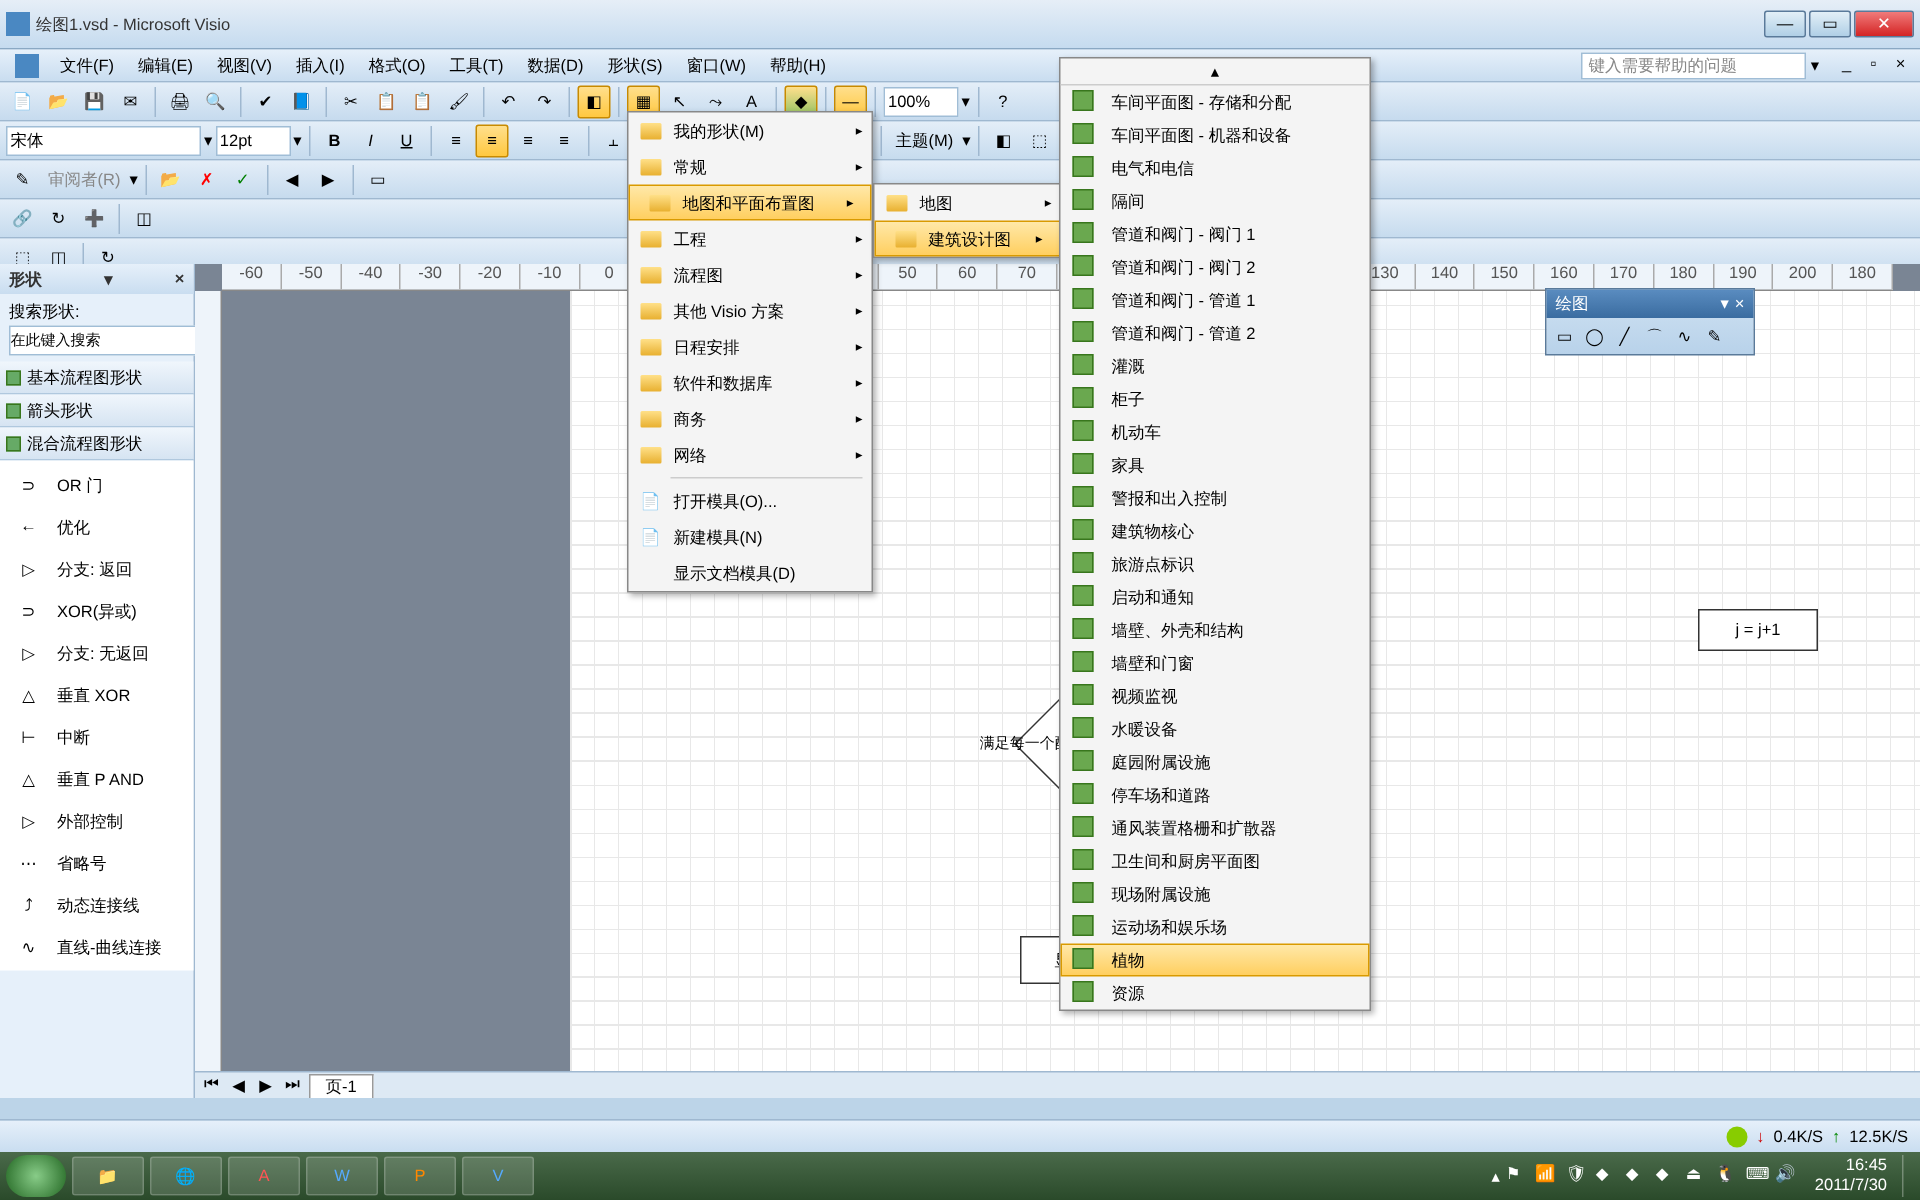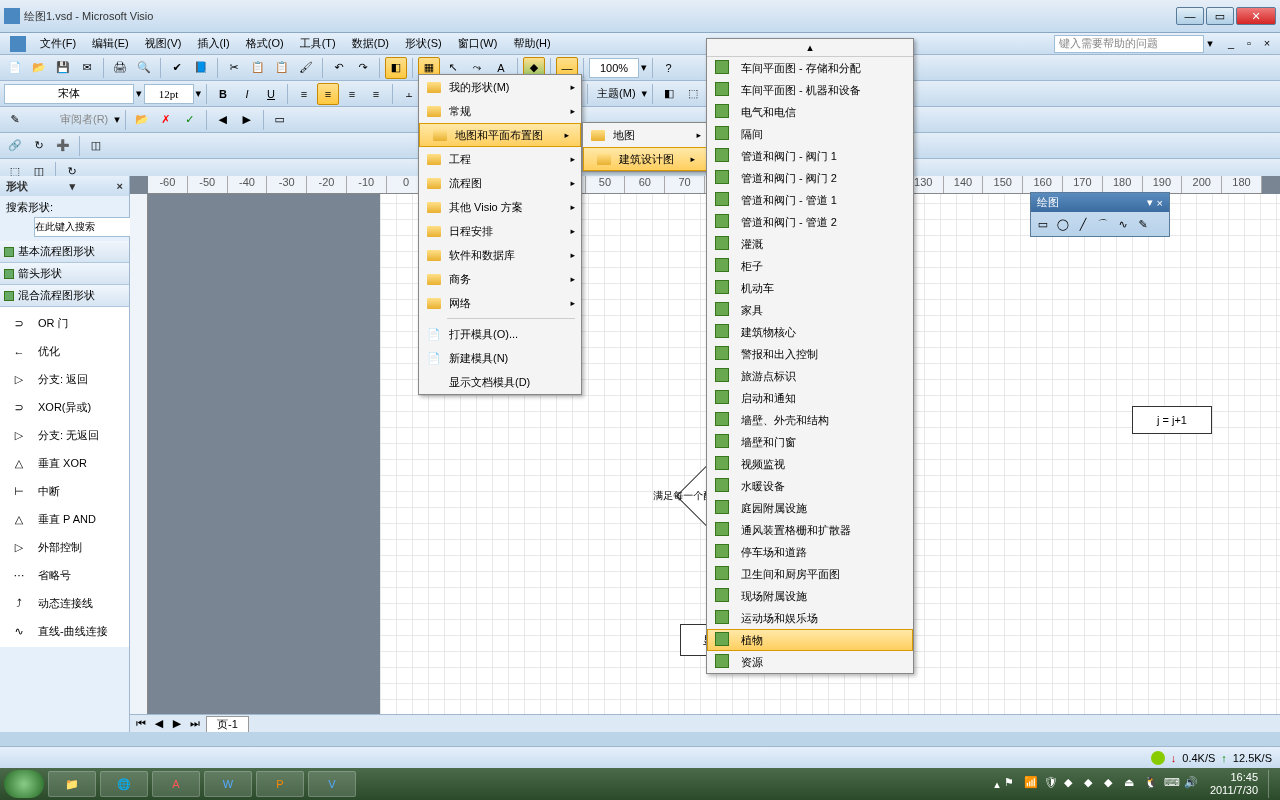--- a/index.html
+++ b/index.html
@@ -19,29 +19,29 @@
 .menubar .help-search { margin-left: auto; }
 .menubar input { border: 1px solid #a0bdd6; height: 18px; width: 150px; padding: 0 4px; color: #888; }
 .menubar .doc-controls { display: flex; margin-left: 6px; }
 .menubar .dc { width: 16px; height: 14px; margin: 0 1px; cursor: pointer; text-align: center; }
 
 
 .toolbar { height: 26px; background: linear-gradient(to bottom, #e4eef8, #c6dbee); display: flex; align-items: center; padding: 0 4px; border-bottom: 1px solid #9fb8d0; gap: 2px; }
 .toolbar .tb { width: 22px; height: 22px; display: flex; align-items: center; justify-content: center; cursor: pointer; border-radius: 2px; }
 .toolbar .tb.active { background: linear-gradient(to bottom, #ffdf8c, #ffc840); border: 1px solid #c88a00; }
 .toolbar .sep { width: 1px; height: 20px; background: #9fb8d0; margin: 0 3px; }
-.toolbar select, .toolbar .combo { height: 20px; border: 1px solid #a0bdd6; background: #fff; padding: 0 2px; text-align: center; }
+.toolbar select, .toolbar .combo { height: 20px; border: 1px solid #a0bdd6; background: #fff; padding: 0 2px; }
 
 
 .shapes-panel { position: absolute; left: 0; top: 176px; width: 130px; height: 556px; background: #e6f0fa; border-right: 1px solid #9fb8d0; }
 .sp-title { height: 20px; background: linear-gradient(to bottom, #e6f0fa, #c9ddf0); padding: 2px 6px; font-weight: bold; color: #333; display: flex; align-items: center; }
 .sp-title .x { margin-left: auto; cursor: pointer; }
 .sp-search { padding: 4px 6px; }
 .sp-search-row { display: flex; gap: 2px; margin-top: 2px; }
-.sp-search input { flex: 1; height: 20px; border: 1px solid #a0bdd6; font-size: 10px; margin-left: 28px; }
+.sp-search input { flex: 1; height: 20px; border: 1px solid #a0bdd6; font-size: 10px; }
 .sp-go { width: 20px; height: 20px; background: #4ca64c; color: #fff; display: flex; align-items: center; justify-content: center; cursor: pointer; }
 .sp-cat { padding: 3px 4px; background: linear-gradient(to bottom, #f0f6fc, #d6e4f2); border-bottom: 1px solid #b0c8de; cursor: pointer; display: flex; align-items: center; gap: 4px; }
 .sp-list { background: #fff; padding: 2px 0; }
 .sp-item { display: flex; align-items: center; padding: 4px 6px; gap: 6px; cursor: pointer; }
 .sp-glyph { width: 26px; height: 20px; display: flex; align-items: center; justify-content: center; }
 
 
 .canvas-area { position: absolute; left: 130px; top: 176px; right: 0; bottom: 68px; background: #7a8594; }
 .ruler-h { position: absolute; left: 18px; right: 18px; top: 0; height: 18px; background: #eef4fa; border-bottom: 1px solid #888; font-size: 8px; display: flex; overflow: hidden; }
 .ruler-h span { width: 46px; border-right: 1px solid #aaa; text-align: center; color: #555; }
@@ -150,21 +150,21 @@
   <div class="sep"></div>
   <input class="combo" style="width: 50px;" value="100%">
   <span>▾</span>
   <div class="sep"></div>
   <div class="tb">?</div>
 </div>
 
 <div class="toolbar">
   <input class="combo" style="width: 130px;" value="宋体">
   <span>▾</span>
-  <input class="combo" style="width: 50px; font-family: Liberation Serif, serif;" value="12pt">
+  <input class="combo" style="width: 50px;" value="12pt">
   <span>▾</span>
   <div class="sep"></div>
   <div class="tb">
       <b>B</b>
     </div>
   <div class="tb">
       <i>I</i>
     </div>
   <div class="tb">
       <u>U</u>
@@ -189,21 +189,21 @@
   <div class="sep"></div>
   <span style="padding:0 4px;">主题(M)</span>
   <span>▾</span>
   <div class="sep"></div>
   <div class="tb">◧</div>
   <div class="tb">⬚</div>
 </div>
 
 <div class="toolbar">
   <div class="tb">✎</div>
-  <span style="padding:0 4px;color:#888;margin-left:28px;">审阅者(R)</span>
+  <span style="padding:0 4px;color:#888;">审阅者(R)</span>
   <span>▾</span>
   <div class="sep"></div>
   <div class="tb">📂</div>
   <div class="tb" style="color:red;">✗</div>
   <div class="tb" style="color:green;">✓</div>
   <div class="sep"></div>
   <div class="tb">◀</div>
   <div class="tb">▶</div>
   <div class="sep"></div>
   <div class="tb">▭</div>
@@ -557,32 +557,32 @@
     <div class="menu3-item">
       <span class="mi-icon">
         <div class="stencil-icon"></div>
       </span>
       <span>家具</span>
     </div>
     <div class="menu3-item">
       <span class="mi-icon">
         <div class="stencil-icon"></div>
       </span>
+      <span>警报和出入控制</span>
+    </div>
+    <div class="menu3-item">
+      <span class="mi-icon">
+        <div class="stencil-icon"></div>
+      </span>
       <span>建筑物核心</span>
     </div>
     <div class="menu3-item">
       <span class="mi-icon">
         <div class="stencil-icon"></div>
       </span>
-      <span>警报和出入控制</span>
-    </div>
-    <div class="menu3-item">
-      <span class="mi-icon">
-        <div class="stencil-icon"></div>
-      </span>
       <span>旅游点标识</span>
     </div>
     <div class="menu3-item">
       <span class="mi-icon">
         <div class="stencil-icon"></div>
       </span>
       <span>启动和通知</span>
     </div>
     <div class="menu3-item">
       <span class="mi-icon">
@@ -611,27 +611,27 @@
     <div class="menu3-item">
       <span class="mi-icon">
         <div class="stencil-icon"></div>
       </span>
       <span>庭园附属设施</span>
     </div>
     <div class="menu3-item">
       <span class="mi-icon">
         <div class="stencil-icon"></div>
       </span>
+      <span>停车场和道路</span>
+    </div>
+    <div class="menu3-item">
+      <span class="mi-icon">
+        <div class="stencil-icon"></div>
+      </span>
       <span>通风装置格栅和扩散器</span>
-    </div>
-    <div class="menu3-item">
-      <span class="mi-icon">
-        <div class="stencil-icon"></div>
-      </span>
-      <span>停车场和道路</span>
     </div>
     <div class="menu3-item">
       <span class="mi-icon">
         <div class="stencil-icon"></div>
       </span>
       <span>卫生间和厨房平面图</span>
     </div>
     <div class="menu3-item">
       <span class="mi-icon">
         <div class="stencil-icon"></div>

